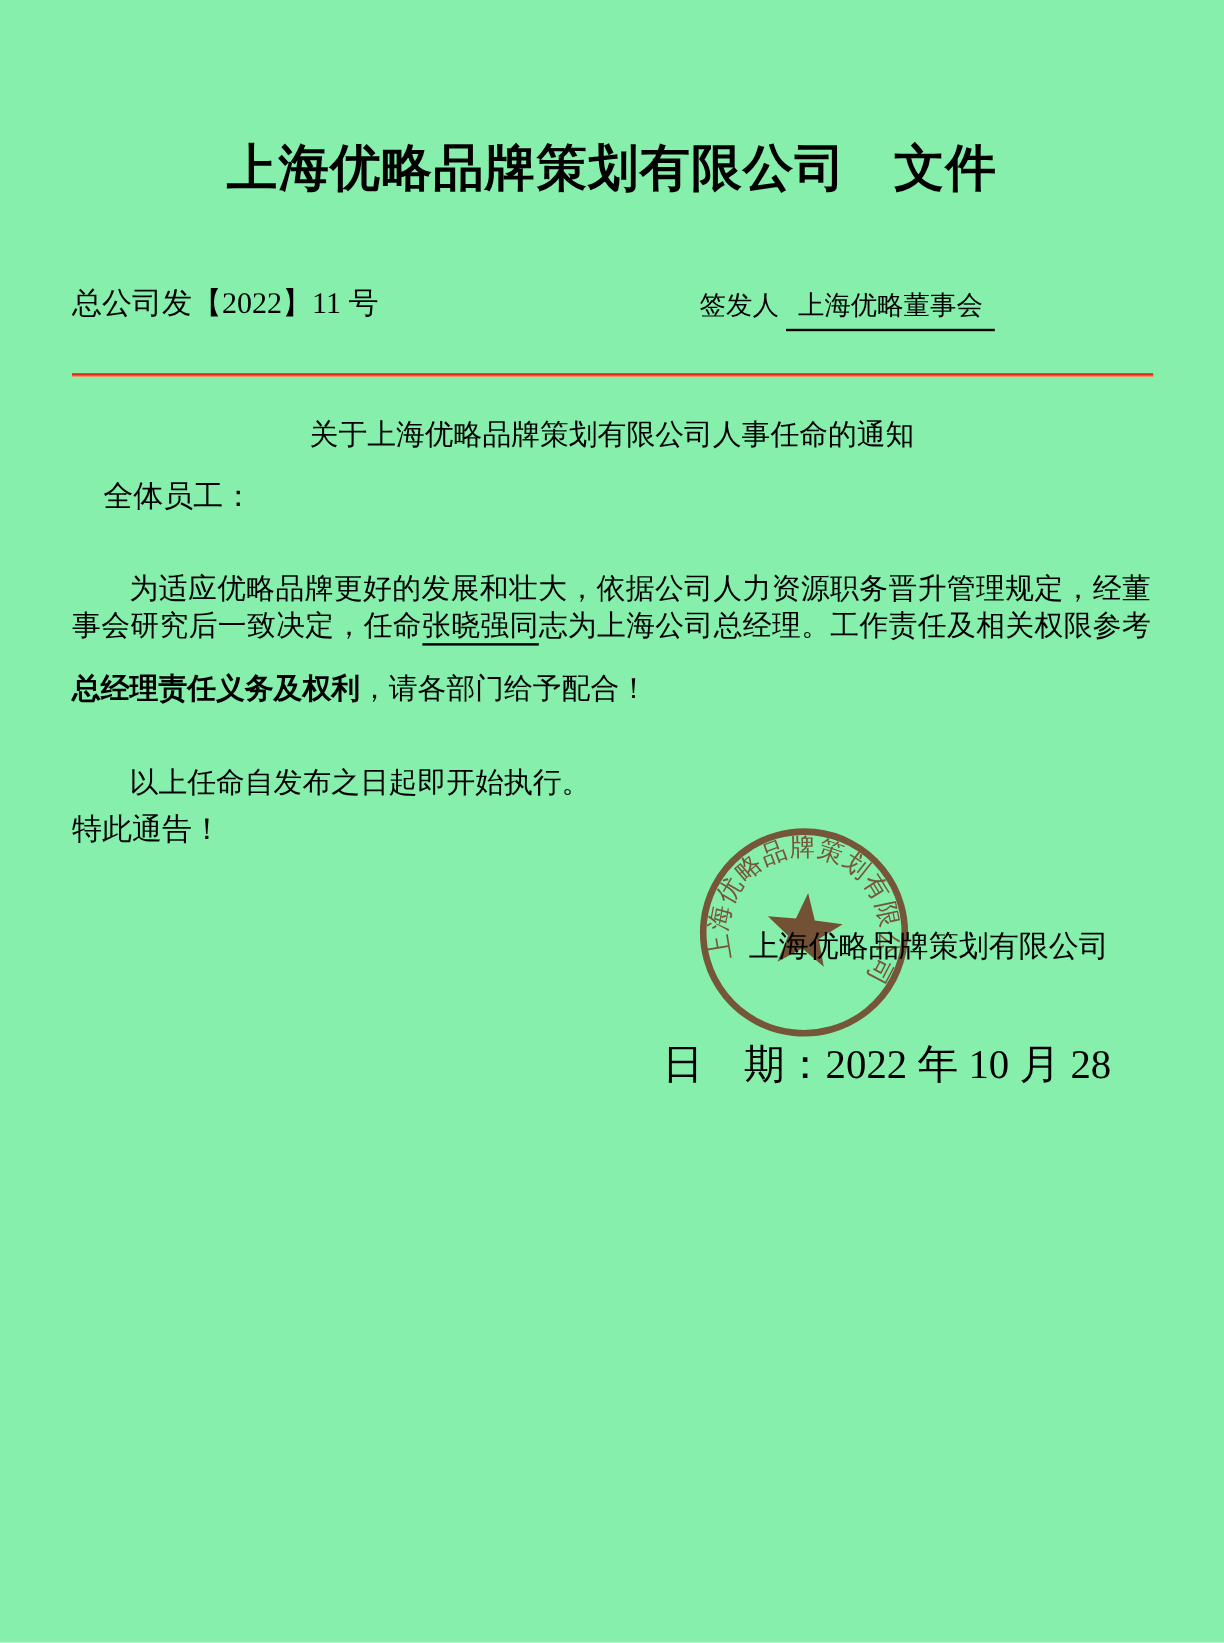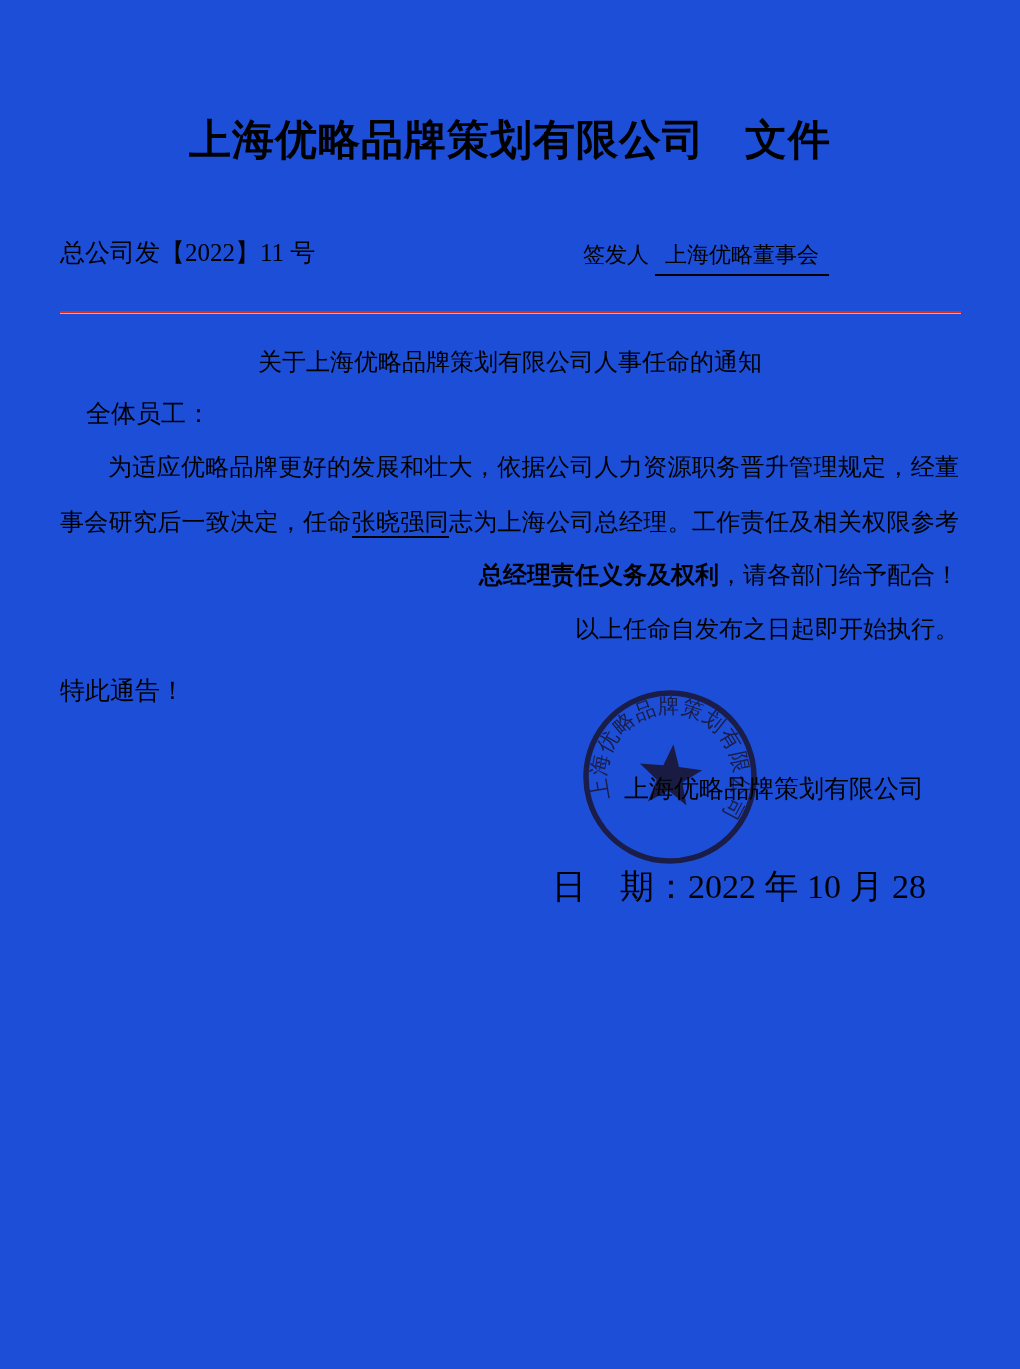--- a/index.html
+++ b/index.html
@@ -2,21 +2,21 @@
 <html><head>
 <meta charset="utf-8">
 <style>
   * { margin: 0; padding: 0; box-sizing: border-box; }
   html, body { background: #ffffff; }
   .page {
     position: relative;
     width: 1020px;
     height: 1369px;
     margin: 0 auto;
-    background: #1d4ed8;
+    background: #86efac;
     color: #000000;
     font-family: "Liberation Serif", "DejaVu Serif", serif;
     overflow: hidden;
   }
   .letterhead {
     position: absolute;
     top: 112px; left: 0; width: 100%;
     text-align: center;
     font-size: 42px;
     font-weight: 700;
@@ -58,24 +58,23 @@
     position: absolute;
     top: 397px; left: 60px;
     font-size: 25px;
     margin-left: 26px;
   }
   .body-line {
     position: absolute;
     left: 60px; width: 899px;
     font-size: 24px;
     line-height: 1.25;
-    text-align: right;
   }
   .justify { text-align: justify; text-align-last: justify; }
-  .indent { text-indent: 2em; }
+  .indent { text-indent: 2em; margin-top: 24px; }
   .l1 { top: 452px; }
   .l2 { top: 507px; }
   .l3 { top: 560px; }
   .l4 { top: 614px; }
   .closing {
     position: absolute;
     top: 674px; left: 60px;
     font-size: 25px;
   }
   .name-underline {

